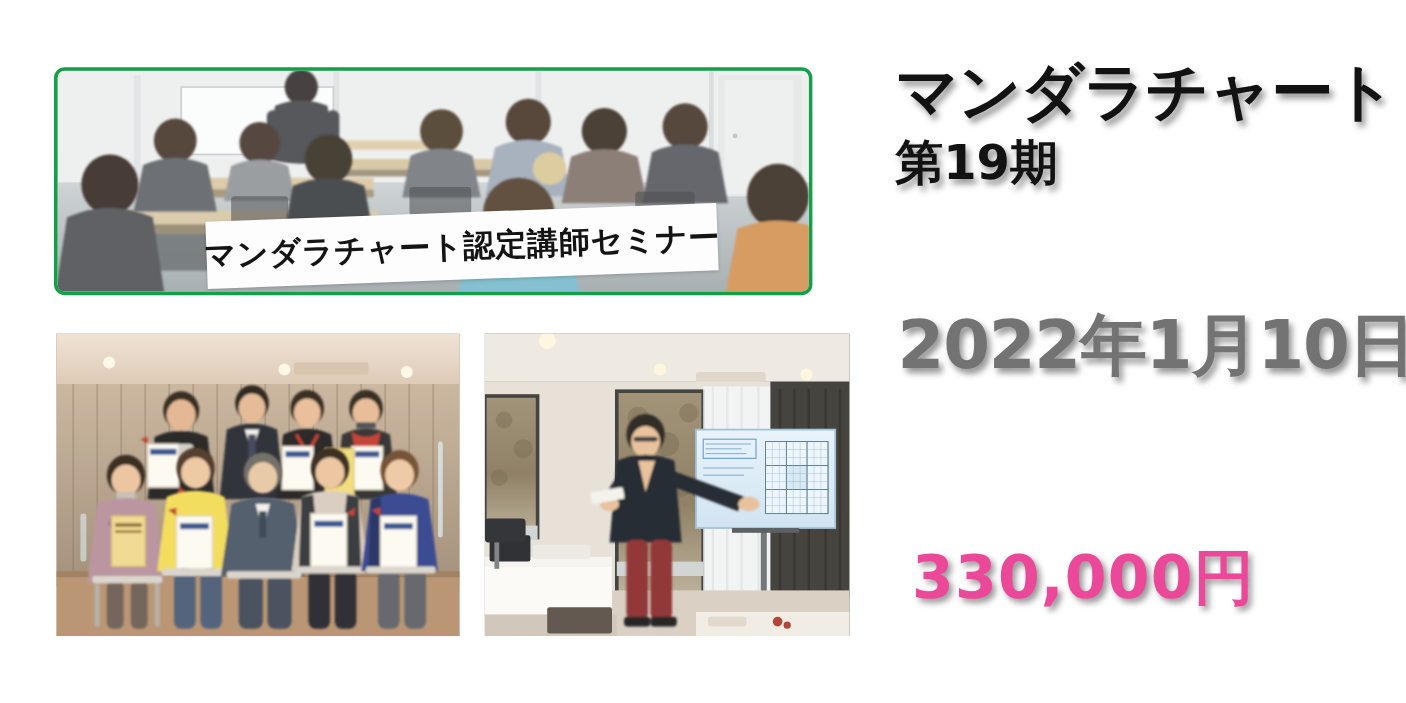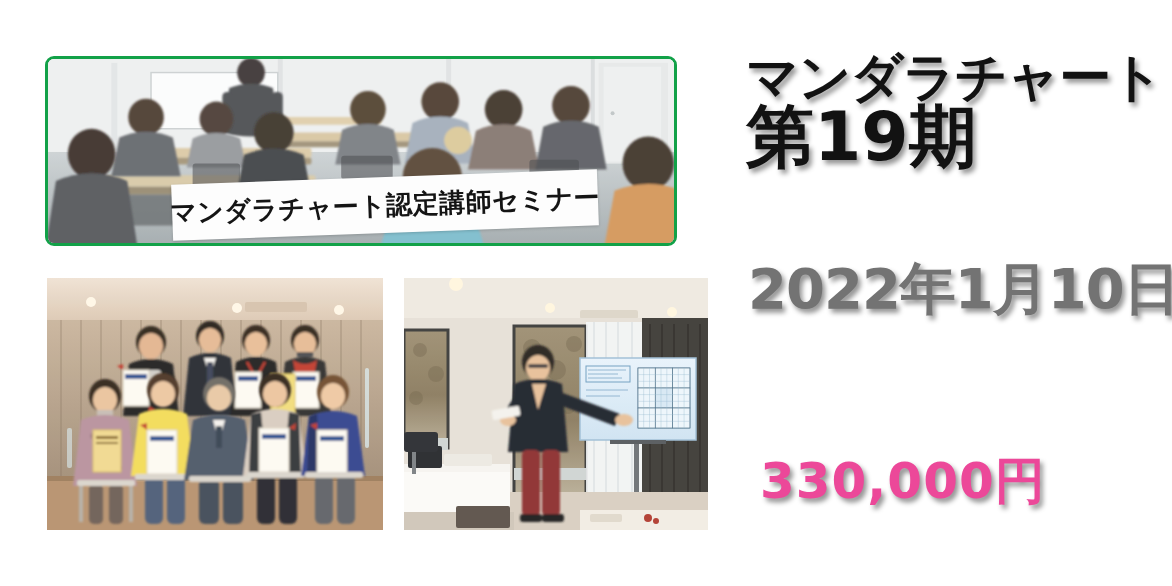--- a/index.html
+++ b/index.html
@@ -42,21 +42,21 @@
 
   .title-block{position:absolute;left:10px;top:48px;width:426px;}
   .title-line{
     font-family:"DejaVu Sans","Liberation Sans",sans-serif;
     font-weight:700;color:#121212;
     font-size:52px;line-height:59px;letter-spacing:-1px;
     white-space:nowrap;
     text-shadow:3px 4px 5px rgba(0,0,0,.42);
   }
   .title-line.l2{font-size:50px;letter-spacing:-1.5px;}
-  .title-line.l3{font-size:68px;letter-spacing:0px;}
+  .title-line.l3{font-size:40px;letter-spacing:0px;}
 
   .date-line{
     position:absolute;left:12px;top:262px;
     font-family:"DejaVu Sans","Liberation Sans",sans-serif;
     font-weight:700;color:#737373;
     font-size:56px;line-height:54px;letter-spacing:-1px;white-space:nowrap;
     text-shadow:3px 4px 5px rgba(0,0,0,.42);
   }
   .price-line{
     position:absolute;left:24px;top:452px;

